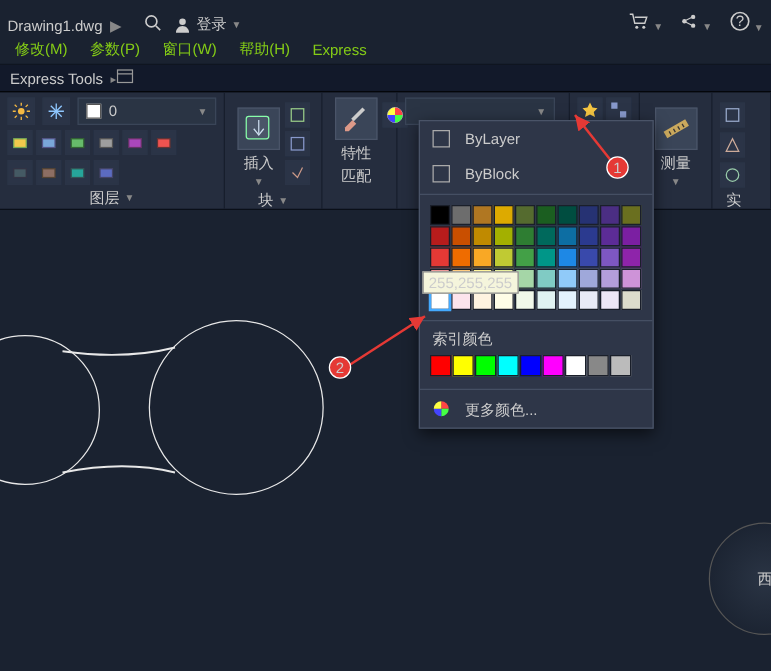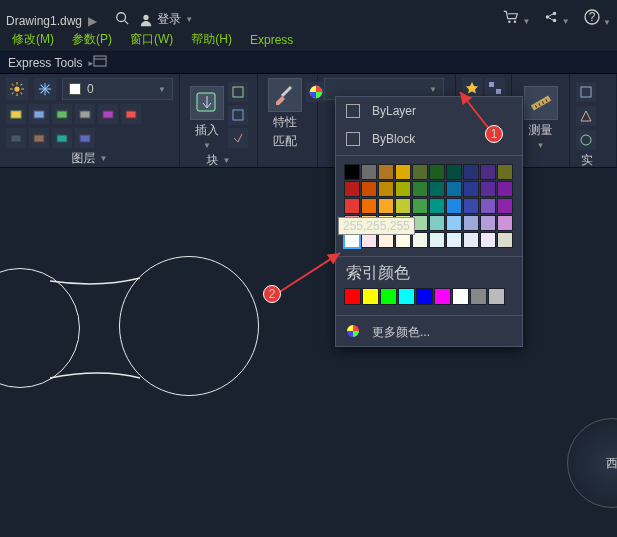--- a/index.html
+++ b/index.html
@@ -31,21 +31,21 @@
   .color-popup { position:absolute; left:335px; top:96px; width:188px; background:#2e3648; border:1px solid #4a5468; box-shadow:0 4px 12px rgba(0,0,0,0.6); z-index:50; }
   .cp-row { display:flex; align-items:center; height:28px; padding:0 10px; gap:12px; }
   .sep { height:1px; background:#454f63; margin:2px 0; }
   .swatch { width:14px; height:14px; border:1px solid #000; }
   .swatch.outline { background:#2e3648; border:1px solid #aaa; }
   .palette { padding:6px 8px; }
   .grid { display:grid; grid-template-columns: repeat(10, 16px); gap:1px; }
   .cell { width:16px; height:16px; border:1px solid #1a1f2a; }
   .cell.cursor { outline:2px solid #44aaff; outline-offset:-1px; z-index:2; position:relative; }
   .tooltip { position:absolute; background:#f5f5dc; color:#222; border:1px solid #888; padding:1px 4px; font-size:11px; z-index:60; }
-  .section-title { padding:4px 10px 2px 10px; font-size:16px; }
+  .section-title { padding:4px 10px 2px 10px; font-size:12px; }
   .index-row { display:flex; gap:1px; padding:2px 8px 8px 8px; }
   .annot { position:absolute; width:18px; height:18px; background:#e53935; border:1px solid #fff; border-radius:50%; color:#fff; display:flex; align-items:center; justify-content:center; font-size:11px; z-index:80; }
   svg.overlay { position:absolute; top:0; left:0; pointer-events:none; z-index:70; }
   .viewcube { position:absolute; right:-40px; top:250px; width:90px; height:90px; border:1px solid #555; border-radius:50%; background:radial-gradient(circle,#2a3444 0%,#1a2230 80%); display:flex; align-items:center; justify-content:center; color:#aab; }
   .panel-big-btn { display:flex; flex-direction:column; align-items:center; justify-content:flex-end; gap:2px; height:72px; padding:0 4px; }
   .panel-big-btn .glyph { width:34px; height:34px; background:#3a4558; border:1px solid #4a5468; display:flex; align-items:center; justify-content:center; font-size:16px; }
   .mini-icons { display:flex; flex-direction:column; gap:3px; }
   .mini-icons .r { display:flex; gap:3px; }
 </style>
 </head>

